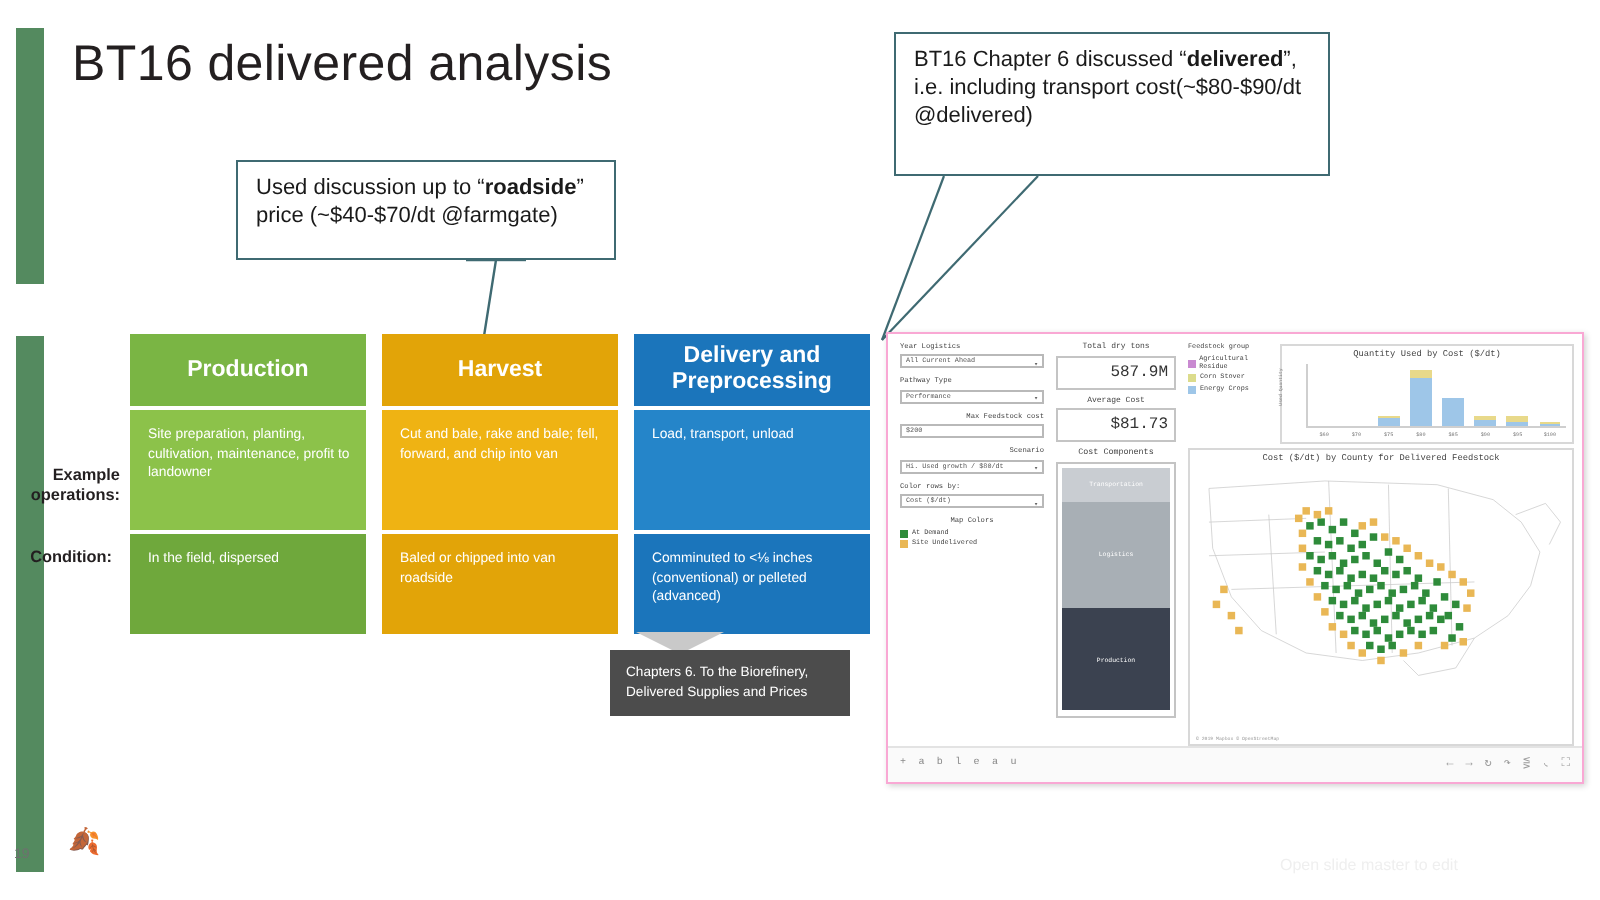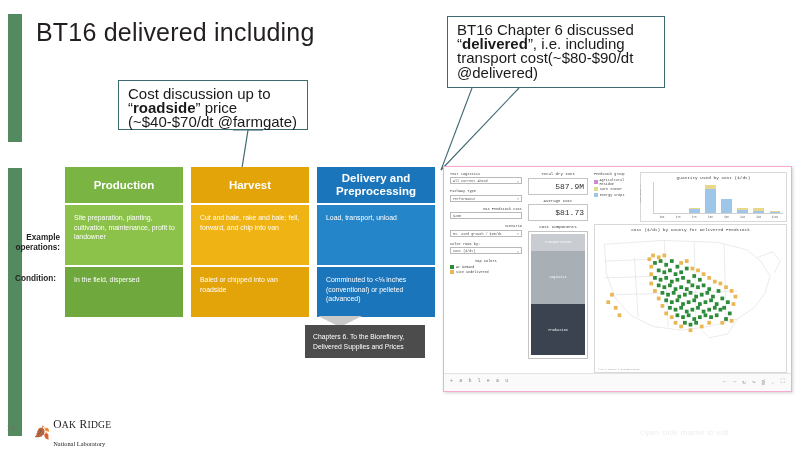--- a/index.html
+++ b/index.html
@@ -19,21 +19,21 @@
   .title{
     position:absolute;left:36px;top:18px;
     font-size:25px;color:#231f20;font-weight:400;letter-spacing:0.2px;
     font-family:"Liberation Sans", sans-serif;
   }
 
   
   .callout{
     position:absolute;background:#fff;border:1.3px solid #3f6a72;
     box-sizing:border-box;padding:6px 8px 5px 9px;
-    font-size:15px;line-height:14.2px;color:#1a1a1a;
+    font-size:11px;line-height:14.2px;color:#1a1a1a;
   }
   .callout b{font-weight:bold;}
   .callout-left{left:118px;top:80px;width:190px;height:50px;}
   .callout-right{left:447px;top:16px;width:218px;height:72px;}
 
   .tail{position:absolute;overflow:visible;}
   .rowlabel{
     color:#231f20;font-weight:bold;font-size:8.2px;line-height:10px;
     text-align:right;width:56px;
   }
@@ -142,33 +142,33 @@
   .footnote{position:absolute;left:640px;top:428px;font-size:8px;color:#efefef;}
 </style>
 </head>
 <body>
 
 <div class="slide">
 
   <div class="accent-top"></div>
   <div class="accent-bot"></div>
 
-  <div class="title">BT16 delivered including</div>
+  <div class="title">BT16 delivered analysis</div>
 
   <svg class="tail" style="left:0;top:0;width:800px;height:450px;pointer-events:none;">
     <polyline points="233,130 248,130 242,168" fill="none" stroke="#3f6a72" stroke-width="1.2"></polyline>
     <polyline points="263,130 248,130" fill="none" stroke="#3f6a72" stroke-width="1.2"></polyline>
   </svg>
   <svg class="tail" style="left:0;top:0;width:800px;height:450px;pointer-events:none;">
     <line x1="472" y1="88" x2="441" y2="170" stroke="#3f6a72" stroke-width="1.1"></line>
     <line x1="519" y1="88" x2="441" y2="170" stroke="#3f6a72" stroke-width="1.1"></line>
   </svg>
 
   <div class="callout callout-left">
-    <span>Cost discussion up to “</span><b>roadside</b><span>” price (~$40-$70/dt @farmgate)</span>
+    <span>Used discussion up to “</span><b>roadside</b><span>” price (~$40-$70/dt @farmgate)</span>
   </div>
 
   <div class="callout callout-right">
     <span>BT16 Chapter 6 discussed “</span><b>delivered</b><span>”, i.e. including transport cost(~$80-$90/dt @delivered)</span>
   </div>
 
   <div class="rowlabel rl-ops">Example operations:</div>
   <div class="rowlabel rl-cond">Condition:</div>
 
   <div class="grid">
@@ -470,19 +470,15 @@
         <span>⋚</span>
         <span>◟</span>
         <span>⛶</span>
       </div>
     </div>
   </div>
 
   <div class="slideno">19</div>
   <div class="orn">
     <span class="orn-leaf">🍂</span>
-    <span>
-      <span class="orn-t1">O<small>AK</small> R<small>IDGE</small></span><br>
-      <span class="orn-t2">National Laboratory</span>
-    </span>
   </div>
   <div class="footnote">Open slide master to edit</div>
 </div>
 
 </body></html>

